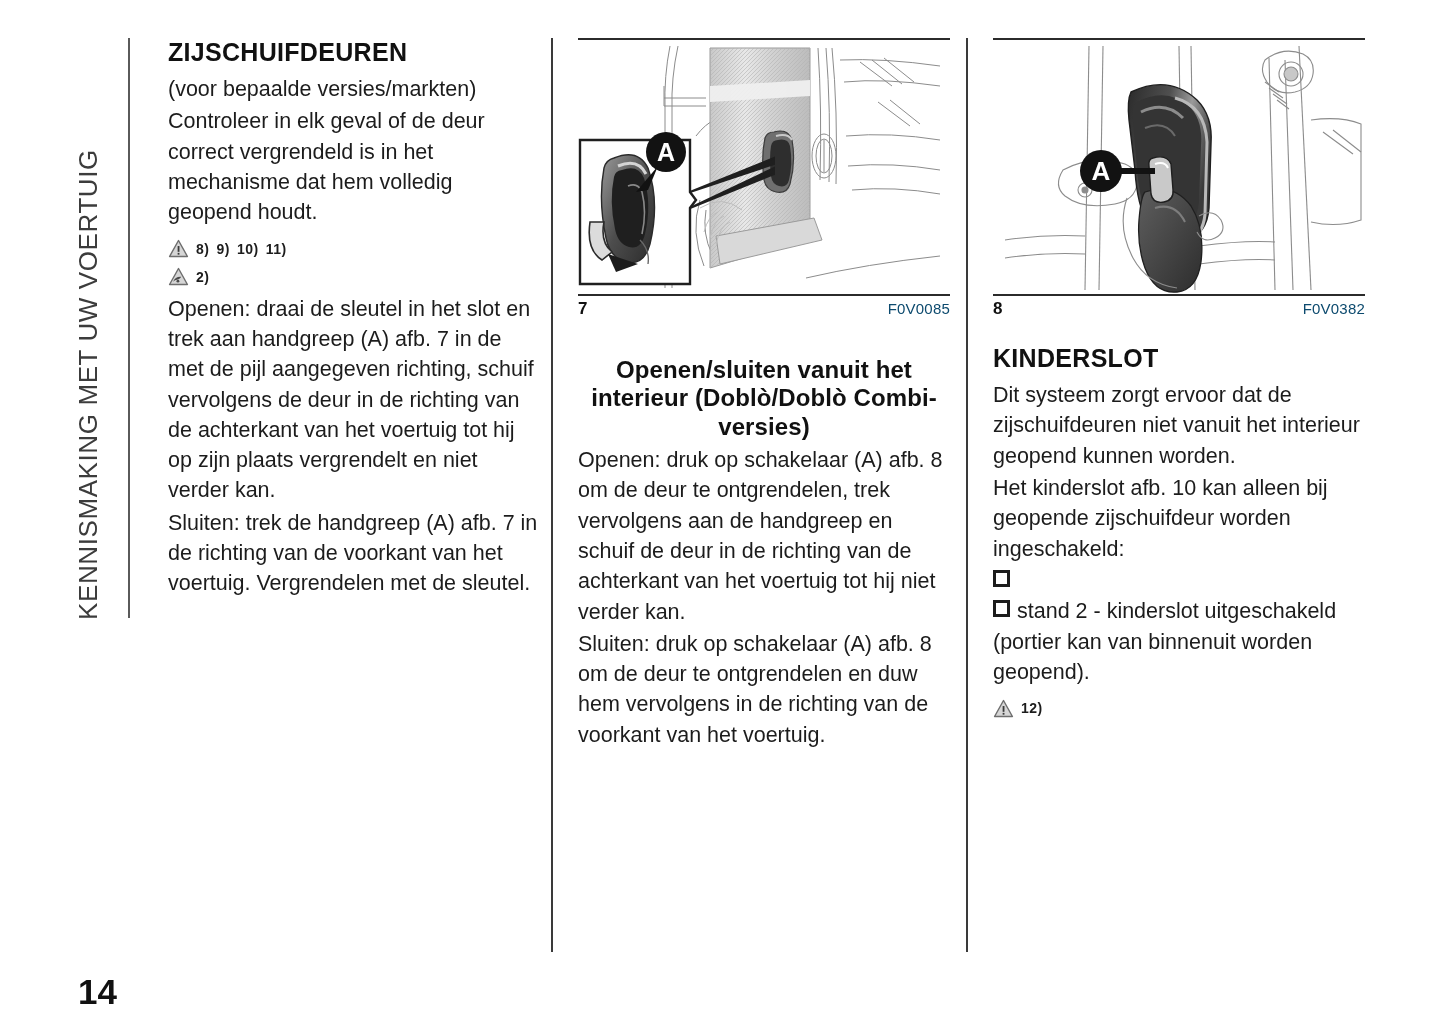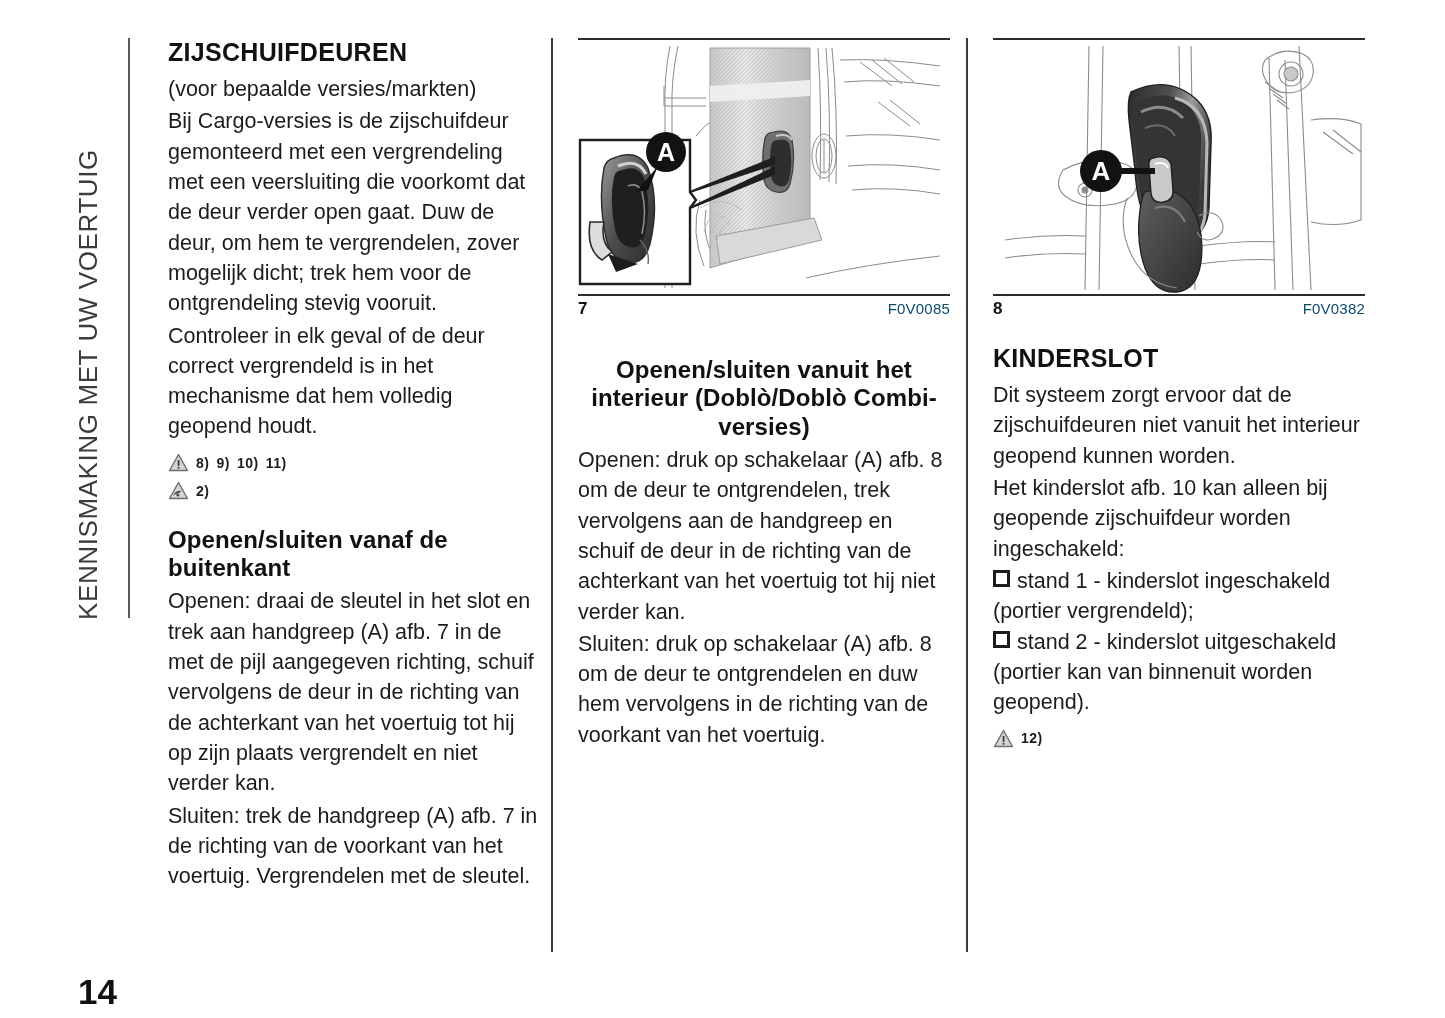--- a/index.html
+++ b/index.html
@@ -168,21 +168,20 @@
     <div class="side-tab-text">KENNISMAKING MET UW VOERTUIG</div>
   </div>
   <div class="side-rule"></div>
 
   <div class="col-div col-div-1"></div>
   <div class="col-div col-div-2"></div>
 
   <div class="col col-1">
     <h1 class="sec-title">ZIJSCHUIFDEUREN</h1>
     <p class="body">(voor bepaalde versies/markten)</p>
-    <p class="body">Bij Cargo-versies is de zijschuifdeur gemonteerd met een vergrendeling met een veersluiting die voorkomt dat de deur verder open gaat. Duw de deur, om hem te vergrendelen, zover mogelijk dicht; trek hem voor de ontgrendeling stevig vooruit.</p>
     <p class="body">Controleer in elk geval of de deur correct vergrendeld is in het mechanisme dat hem volledig geopend houdt.</p>
 
     <div class="notes">
       <div class="note-row">
         <span>
           <svg class="icon-warning" viewBox="0 0 22 20">
             <path d="M11 1.6 L20.4 18.4 L1.6 18.4 Z" fill="#d6d6d6" stroke="#6e6e6e" stroke-width="1.5" stroke-linejoin="round"></path>
             <rect x="10.1" y="7.4" width="1.9" height="6.1" fill="#3a3a3a"></rect>
             <rect x="10.1" y="14.6" width="1.9" height="1.9" fill="#3a3a3a"></rect>
           </svg>
@@ -194,21 +193,20 @@
           <svg class="icon-env" viewBox="0 0 22 20">
             <path d="M11 1.6 L20.4 18.4 L1.6 18.4 Z" fill="#d6d6d6" stroke="#6e6e6e" stroke-width="1.5" stroke-linejoin="round"></path>
             <path d="M5.3 15.4 q2.4 -5.6 8.6 -5.1 q-2.3 3.3 -6.6 3.6 z" fill="#4a4a4a"></path>
             <circle cx="10.4" cy="14.9" r="1.5" fill="#4a4a4a"></circle>
           </svg>
         </span>
         <span class="note-refs"><span>2)</span></span>
       </div>
     </div>
 
-    <h2 class="sub-title">Openen/sluiten vanaf de buitenkant</h2>
     <p class="body">Openen: draai de sleutel in het slot en trek aan handgreep (A) afb. 7 in de met de pijl aangegeven richting, schuif vervolgens de deur in de richting van de achterkant van het voertuig tot hij op zijn plaats vergrendelt en niet verder kan.</p>
     <p class="body">Sluiten: trek de handgreep (A) afb. 7 in de richting van de voorkant van het voertuig. Vergrendelen met de sleutel.</p>
   </div>
 
   <div class="figure" style="left:578px;">
     <div class="fig-frame">
       <div class="fig-rule-top"></div>
       <svg class="fig-svg" viewBox="0 0 372 254">
         <defs>
           <linearGradient id="doorgrad" x1="0" y1="0" x2="1" y2="0">
@@ -392,21 +390,21 @@
       <span class="fig-num">8</span>
       <span class="fig-code">F0V0382</span>
     </div>
   </div>
 
   <div class="col col-3" style="top:344px;">
     <h1 class="sec-title">KINDERSLOT</h1>
     <p class="body">Dit systeem zorgt ervoor dat de zijschuifdeuren niet vanuit het interieur geopend kunnen worden.</p>
     <p class="body">Het kinderslot afb. 10 kan alleen bij geopende zijschuifdeur worden ingeschakeld:</p>
 
-    <p class="bullet-line"><span class="sq"></span><span>stand 1 - kinderslot ingeschakeld (portier vergrendeld);</span></p>
+    <p class="bullet-line"><span class="sq"></span></p>
     <p class="bullet-line"><span class="sq"></span><span>stand 2 - kinderslot uitgeschakeld (portier kan van binnenuit worden geopend).</span></p>
 
 
     <div class="notes">
       <div class="note-row">
         <span>
           <svg class="icon-warning" viewBox="0 0 22 20">
             <path d="M11 1.6 L20.4 18.4 L1.6 18.4 Z" fill="#d6d6d6" stroke="#6e6e6e" stroke-width="1.5" stroke-linejoin="round"></path>
             <rect x="10.1" y="7.4" width="1.9" height="6.1" fill="#3a3a3a"></rect>
             <rect x="10.1" y="14.6" width="1.9" height="1.9" fill="#3a3a3a"></rect>

